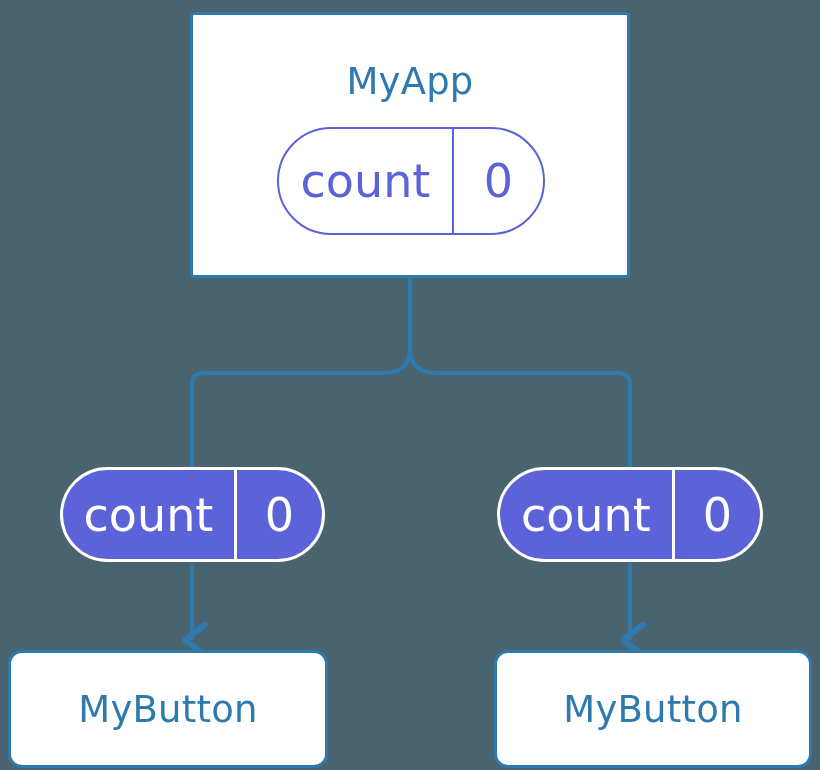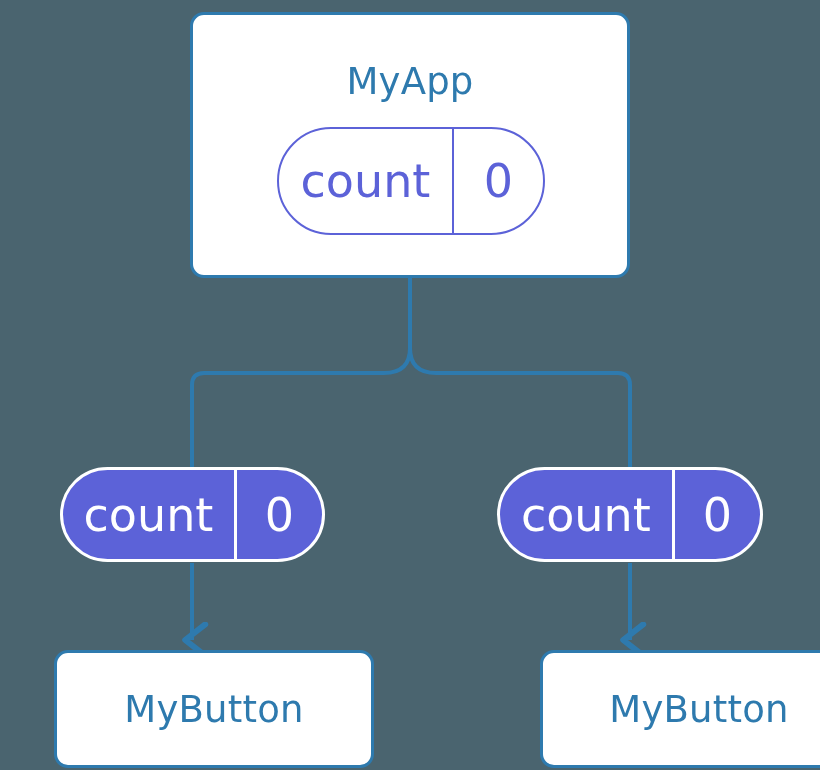--- a/index.html
+++ b/index.html
@@ -29,21 +29,21 @@
     height: 770px;
     pointer-events: none;
   }
 
   
   .component-card {
     position: absolute;
     box-sizing: border-box;
     background: #ffffff;
     border: 3px solid #2e7aae;
-    border-radius: 14px;
+    border-radius: 4px;
     display: flex;
     flex-direction: column;
     align-items: center;
     justify-content: center;
   }
   .card-title {
     color: #2e7aae;
     font-size: 37px;
     line-height: 1;
     letter-spacing: 0.2px;
@@ -56,21 +56,20 @@
     width: 440px;
     height: 266px;
     justify-content: flex-start;
     padding-top: 48px;
   }
 
   .leaf-card {
     height: 118px;
     justify-content: center;
     border-radius: 14px;
-    margin-left: 46px;
   }
   #button-card-left {
     left: 8px;
     top: 650px;
     width: 320px;
   }
   #button-card-right {
     left: 494px;
     top: 650px;
     width: 318px;

